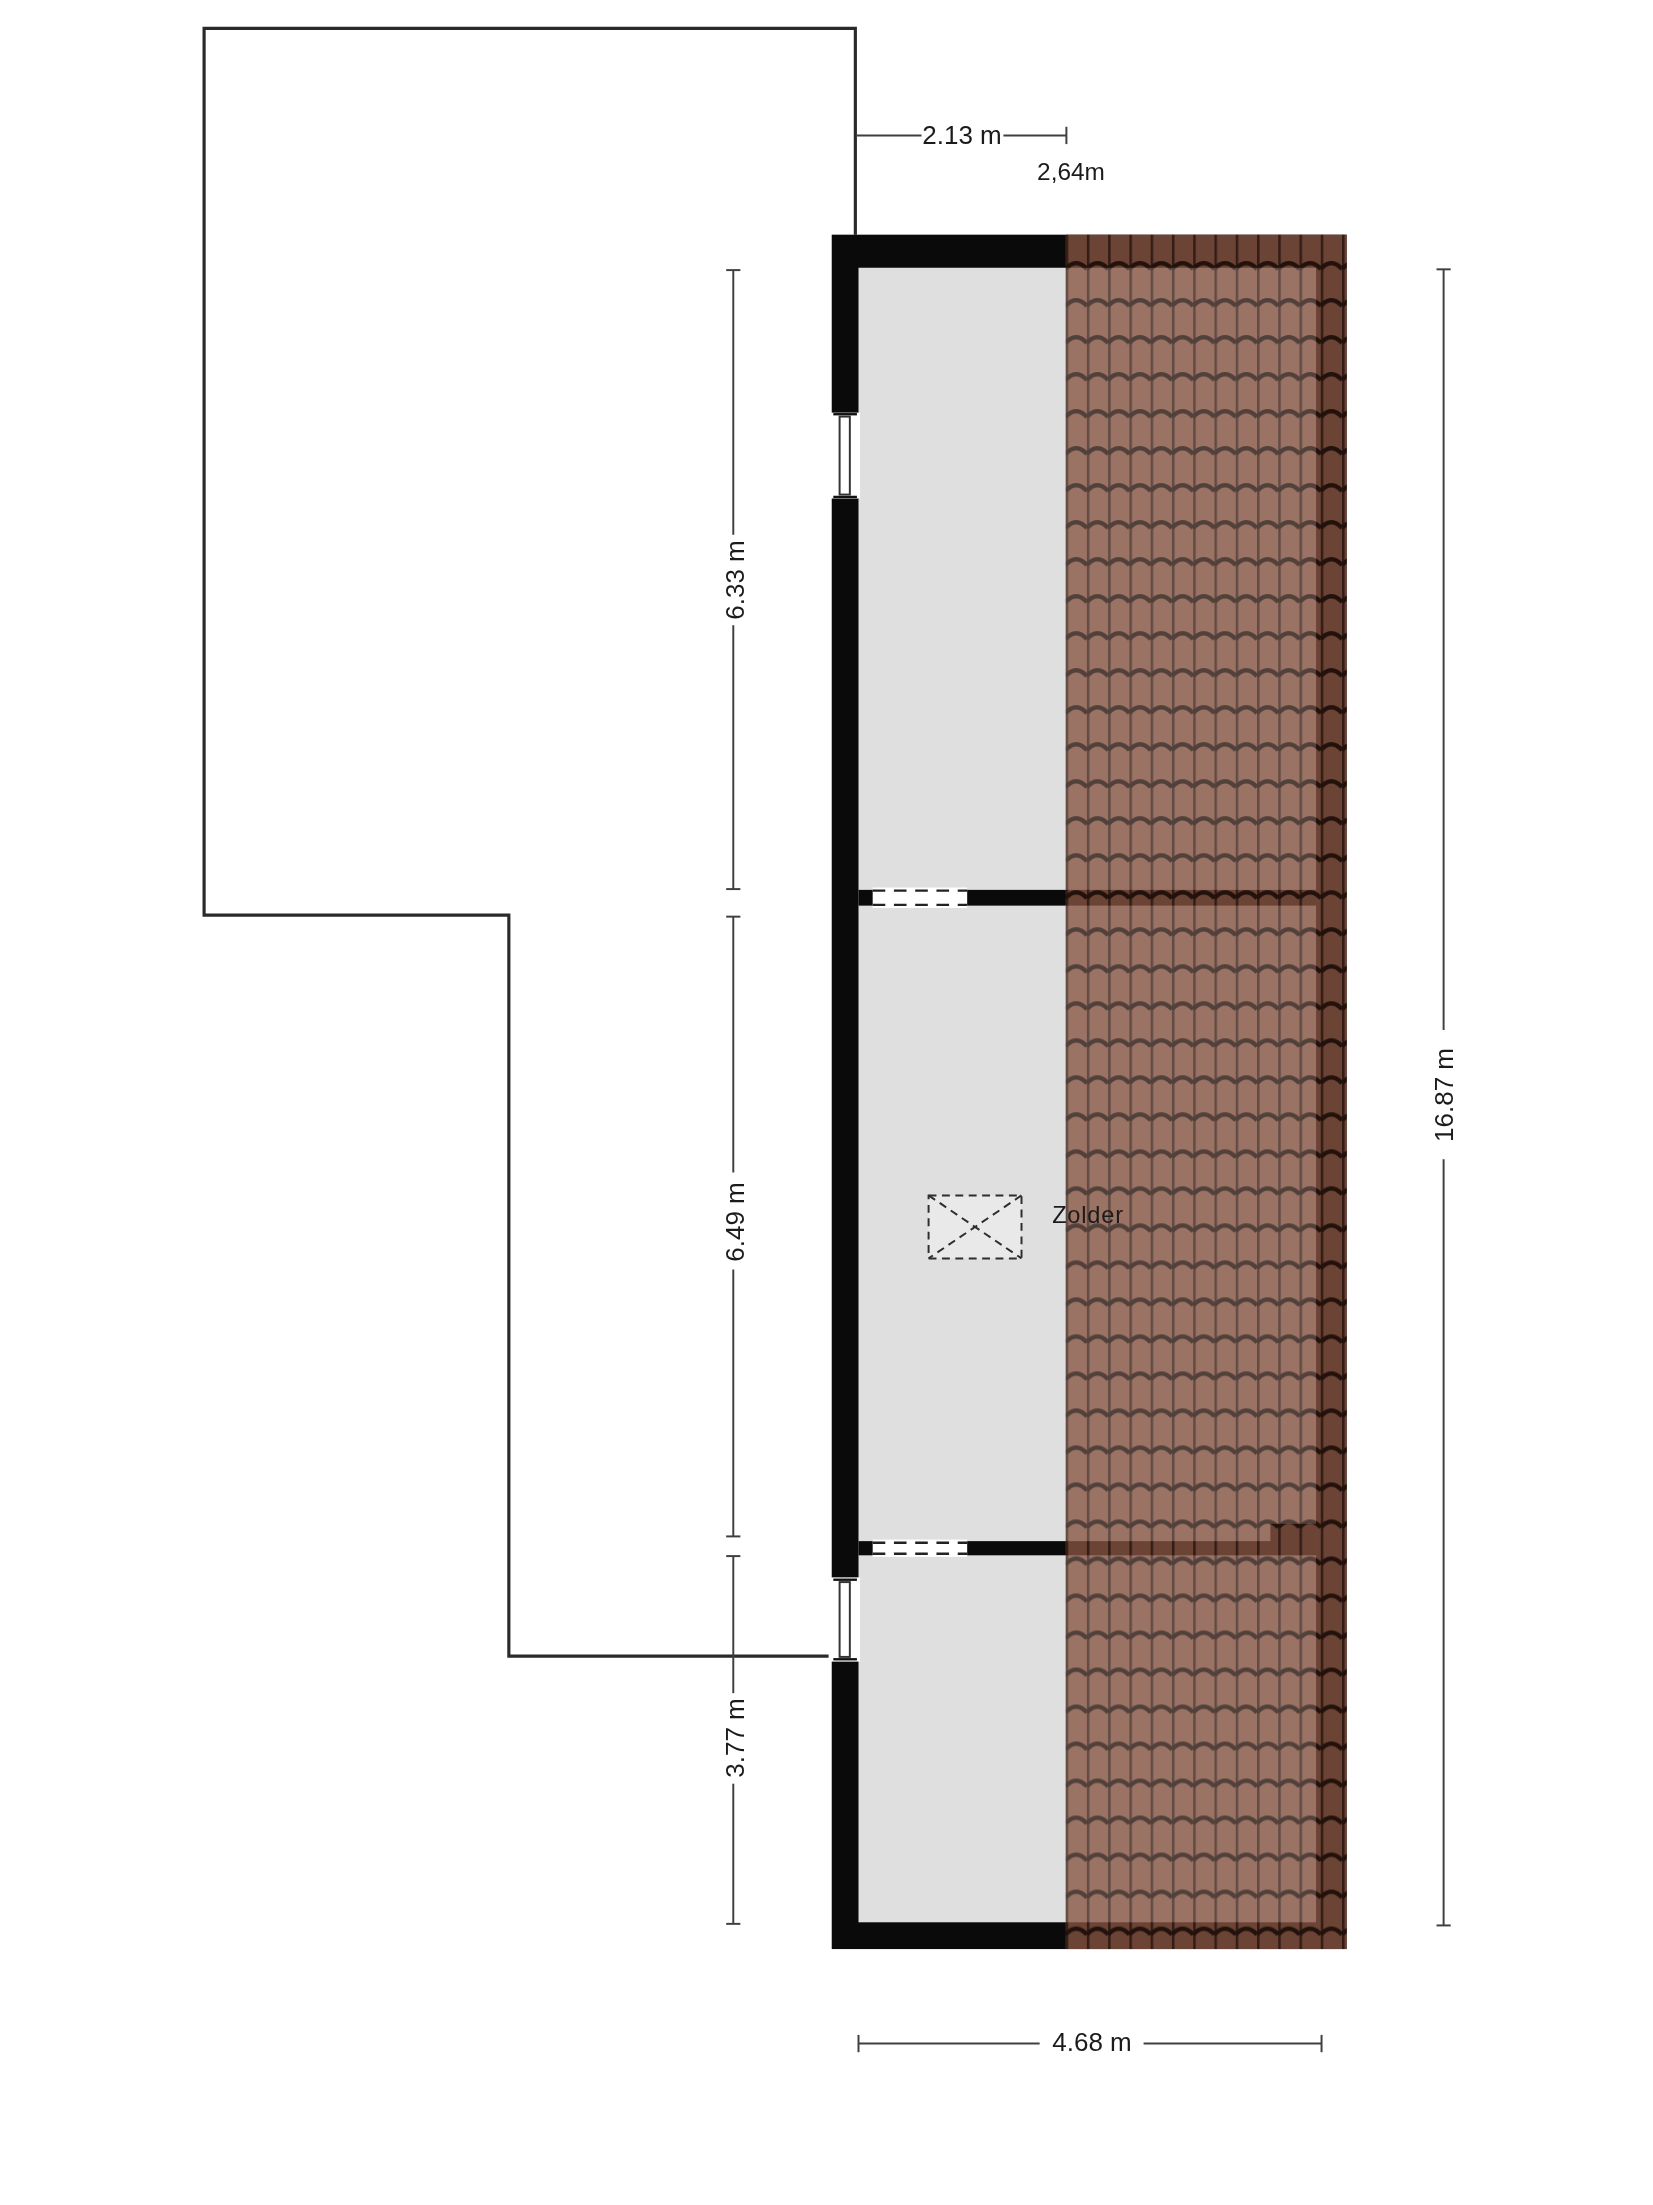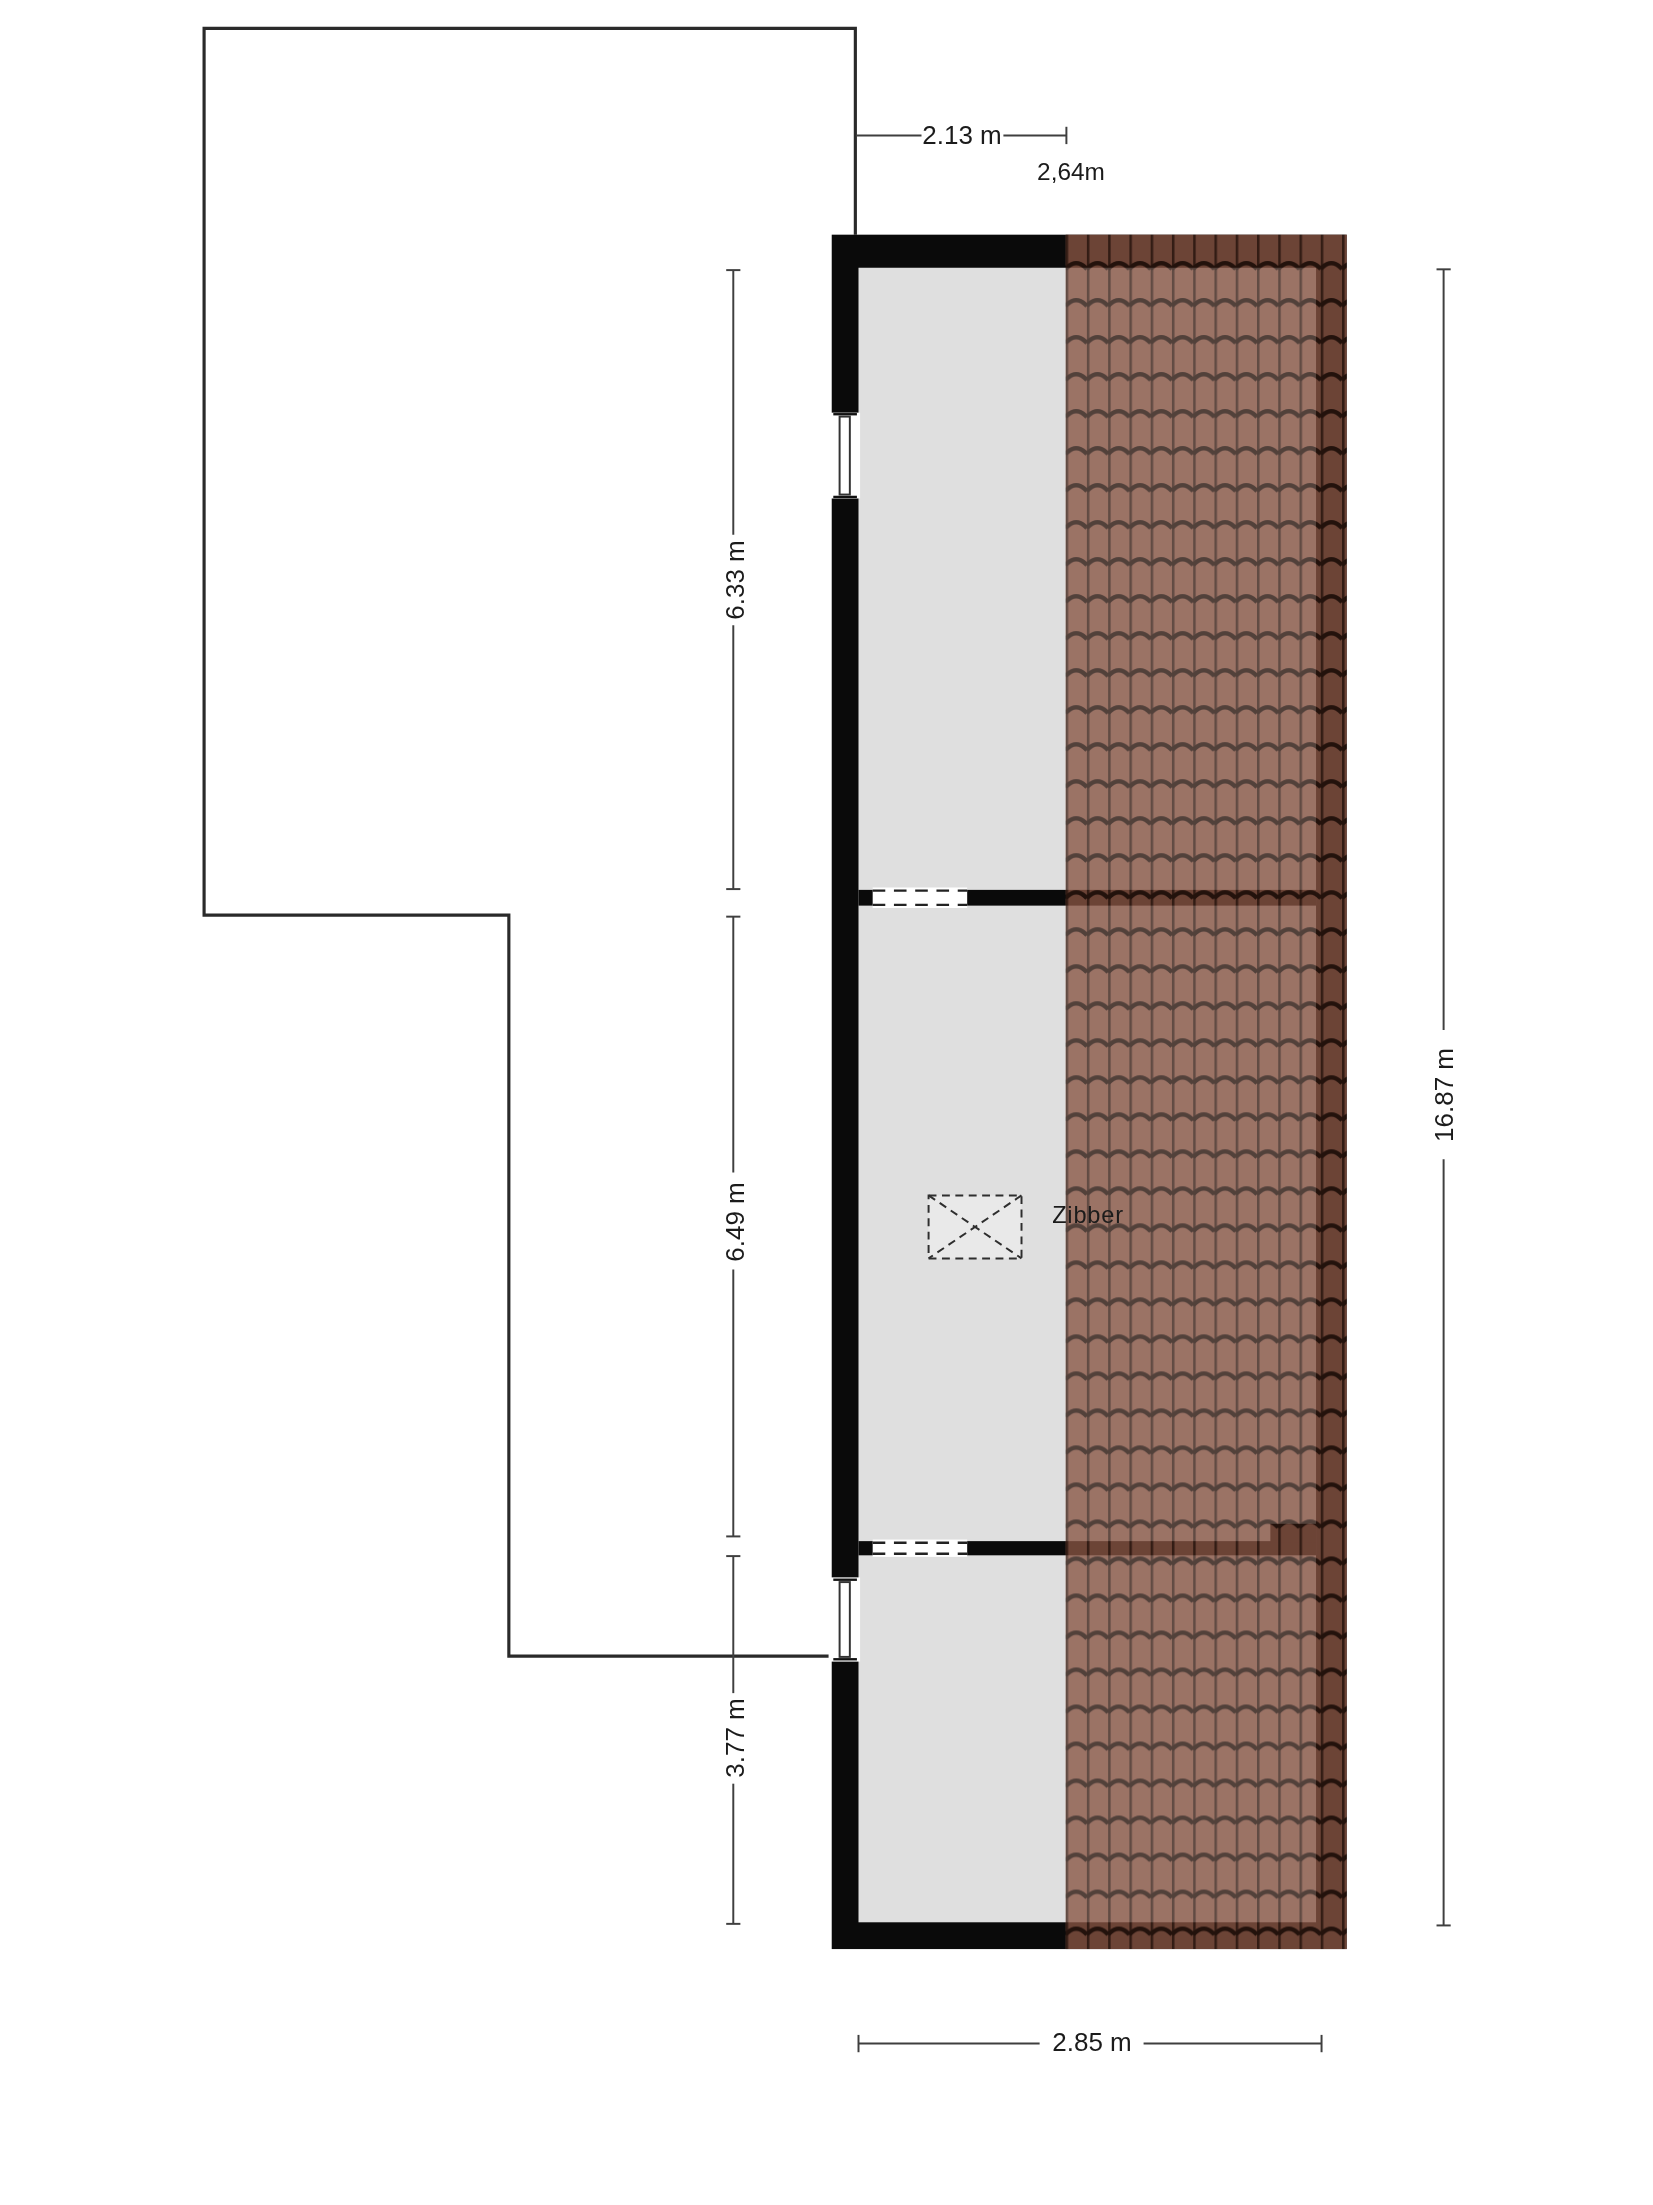--- a/index.html
+++ b/index.html
@@ -109,19 +109,19 @@
 
   <span class="dim-label" style="left:962px;top:135px;">2.13 m</span>
   <span class="dim-label small" style="left:1071px;top:172px;">2,64m</span>
 
   <span class="dim-label v" style="left:735px;top:580px;">6.33 m</span>
   <span class="dim-label v" style="left:735px;top:1222px;">6.49 m</span>
   <span class="dim-label v" style="left:735px;top:1738px;">3.77 m</span>
 
   <span class="dim-label v" style="left:1444px;top:1095px;">16.87 m</span>
 
-  <span class="dim-label" style="left:1092px;top:2042px;">2.85 m</span>
+  <span class="dim-label" style="left:1092px;top:2042px;">4.68 m</span>
 
-  <span class="room-label" style="left:1088px;top:1215px;">Zibber</span>
+  <span class="room-label" style="left:1088px;top:1215px;">Zolder</span>
 
 
 </div>
 
 
 </body></html>

